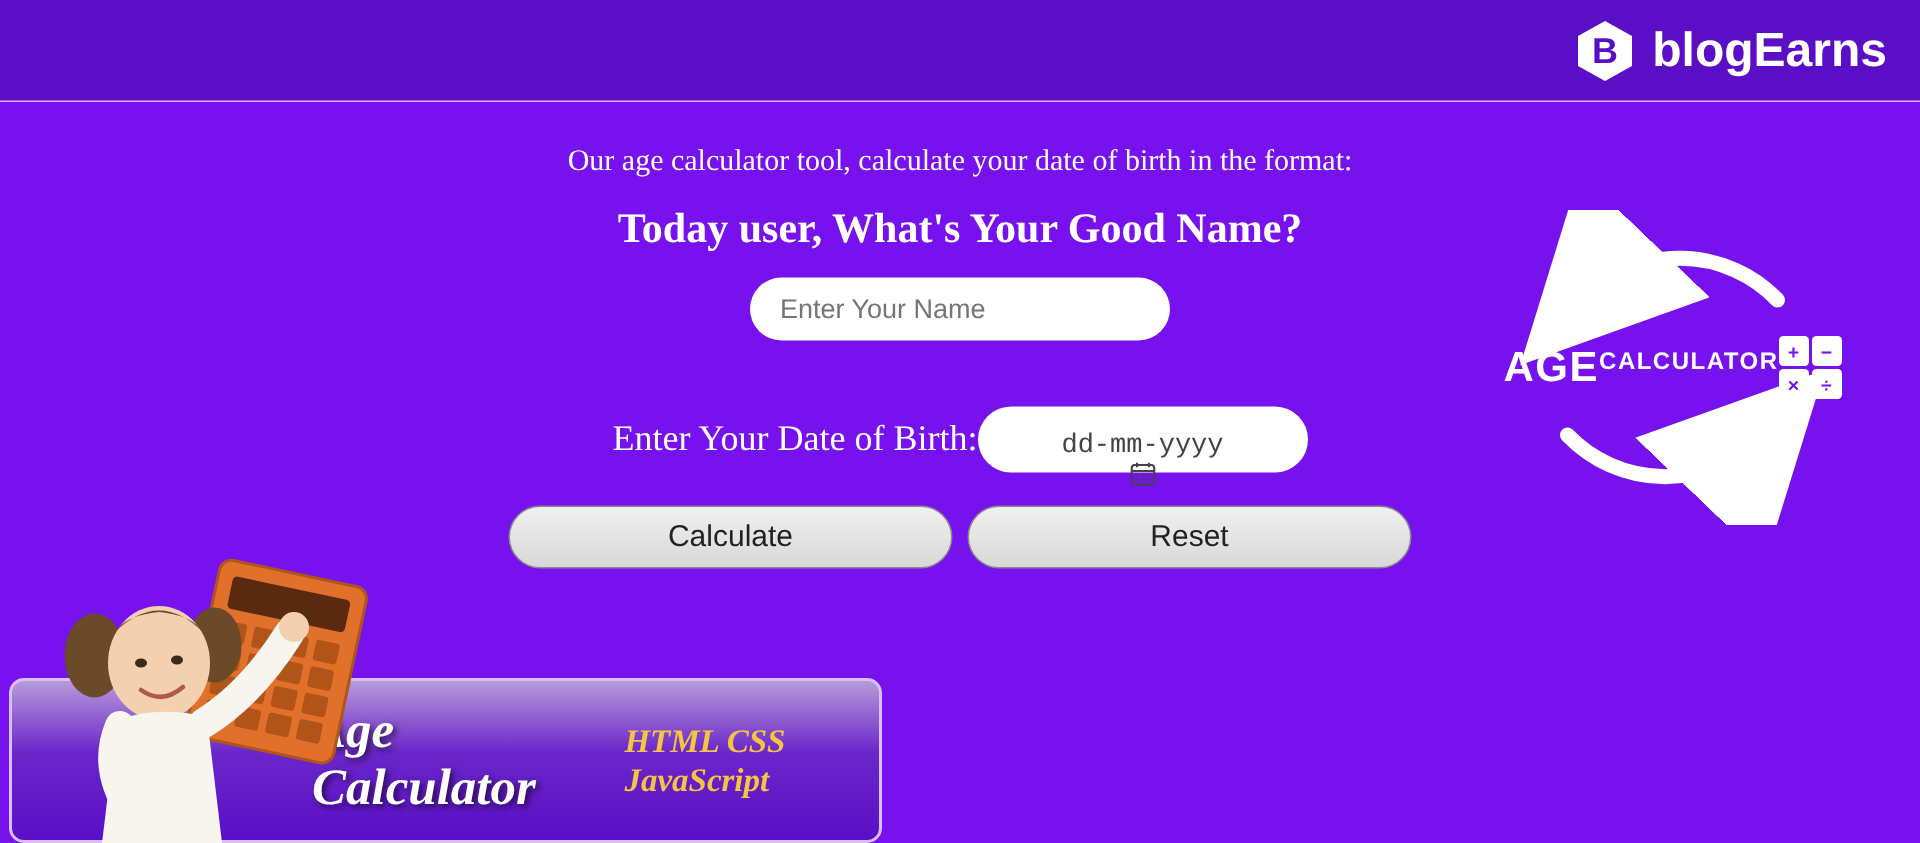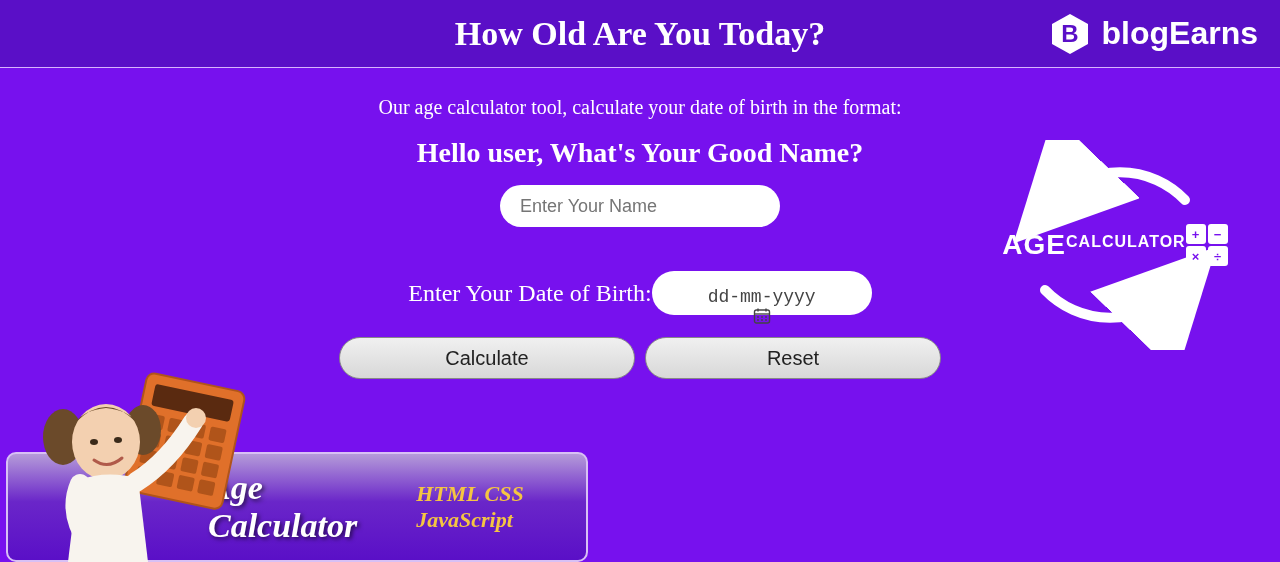--- a/index.html
+++ b/index.html
@@ -218,35 +218,34 @@
   left: 28px;
   bottom: 0;
   width: 230px;
   height: 200px;
 }
 </style>
 </head>
 <body>
 
 <div class="header">
-  <div class="header-title">How Old Are You Today?</div>
   <div class="logo-wrap">
     <span class="logo-hex">
       <svg viewBox="0 0 44 44" width="44" height="44">
         <polygon points="22,2 40,12 40,32 22,42 4,32 4,12" fill="#fff"></polygon>
         <text x="22" y="30" text-anchor="middle" font-family="Arial" font-size="24" font-weight="900" fill="#5a0fc7">B</text>
       </svg>
     </span>
     <span class="logo-text">blogEarns</span>
   </div>
 </div>
 
 <div class="main">
   <div class="subtitle">Our age calculator tool, calculate your date of birth in the format:</div>
-  <div class="name-prompt">Hello user, What's Your Good Name?</div>
+  <div class="name-prompt">Today user, What's Your Good Name?</div>
   <input class="name-input" type="text" placeholder="Enter Your Name" style="">
 
   <div class="dob-row">
     <span class="dob-label">Enter Your Date of Birth:</span>
     <div class="dob-input-wrap">
       <span>dd-mm-yyyy</span>
       <span class="cal-icon">
         <svg viewBox="0 0 18 18" width="18" height="18">
           <rect x="1.5" y="3" width="15" height="13" rx="2" fill="none" stroke="#444" stroke-width="1.4"></rect>
           <line x1="1.5" y1="7" x2="16.5" y2="7" stroke="#444" stroke-width="1.4"></line>

